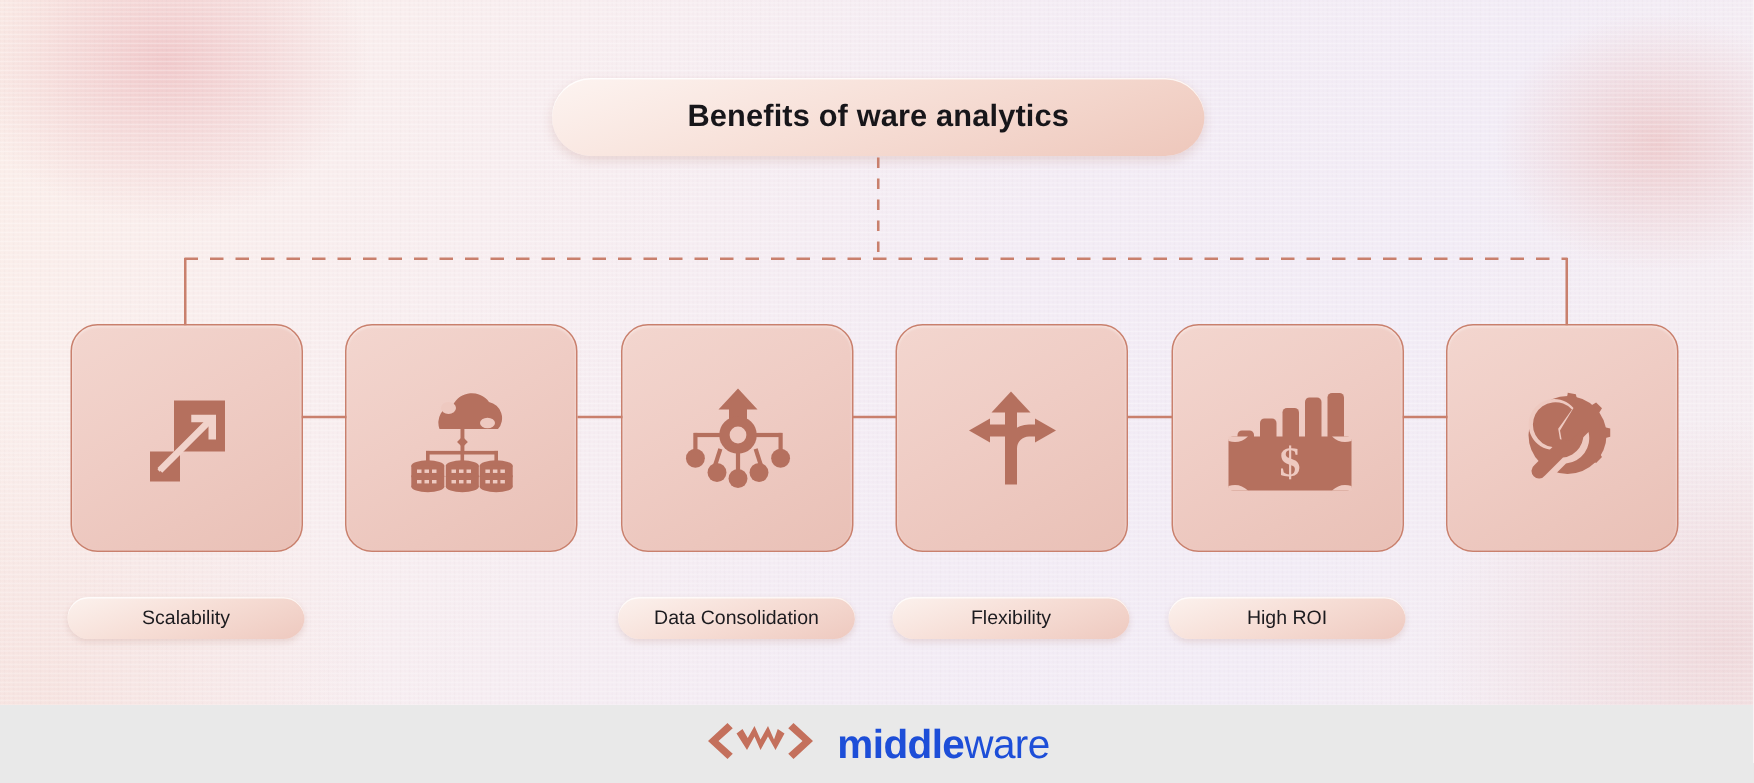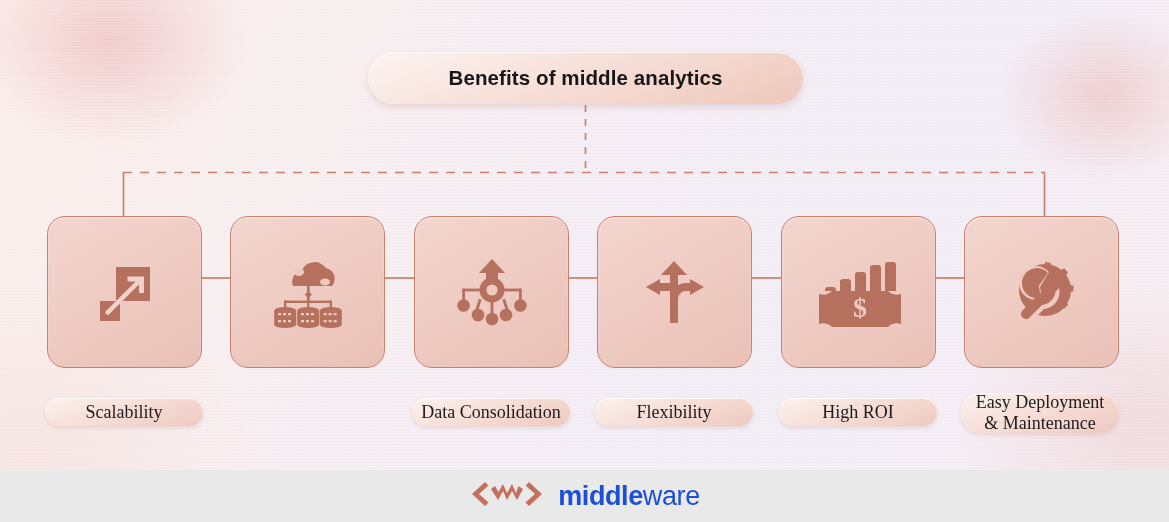--- a/index.html
+++ b/index.html
@@ -86,26 +86,25 @@
   
   .label-pill {
     position: absolute;
     height: 28px;
     border-radius: 14px;
     background: linear-gradient(160deg, #fcf2ee 0%, #f6ddd5 50%, #eec9bf 100%);
     box-shadow: 0 2px 4px rgba(176,120,105,0.20), inset 0 1px 0 rgba(255,255,255,0.75);
     display: flex;
     align-items: center;
     justify-content: center;
-    font-size: 18px;
+    font-size: 13px;
     color: #1c1b1f;
     text-align: center;
     line-height: 1.25;
     white-space: nowrap;
-    font-family: Liberation Serif, serif;
   }
   .label-pill.two-line {
     height: 40px;
     border-radius: 20px;
     white-space: normal;
     flex-direction: column;
     line-height: 1.18;
   }
 
   
@@ -130,21 +129,21 @@
   #footer .brand .part-b { color: #1d4ed8; font-weight: normal; }
 </style>
 </head>
 <body>
 
 <div id="stage">
 
   <div id="canvas"></div>
 
   <div id="title-pill">
-    <span class="title-text">Benefits of middle analytics</span>
+    <span class="title-text">Benefits of ware analytics</span>
   </div>
 
   <svg id="connectors" viewBox="0 0 1169 470">
 
     <line x1="585.5" y1="105" x2="585.5" y2="172" stroke="#c9806d" stroke-width="1.7" stroke-dasharray="7 7"></line>
 
     <line x1="123" y1="172.5" x2="1045" y2="172.5" stroke="#c9806d" stroke-width="1.7" stroke-dasharray="9 8"></line>
 
     <line x1="123.5" y1="172" x2="123.5" y2="217" stroke="#c9806d" stroke-width="1.7"></line>
 
@@ -334,24 +333,20 @@
   </div>
 
   <div class="label-pill" style="left:412px; top:398px; width:158px;">
     <span>Data Consolidation</span>
   </div>
 
   <div class="label-pill" style="left:779px; top:398px; width:158px;justify-content:center;">
     <span>High ROI</span>
   </div>
 
-  <div class="label-pill two-line" style="left:961px; top:393px; width:158px;">
-    <span>Easy Deployment</span>
-    <span>&amp; Maintenance</span>
-  </div>
 
   <div id="footer">
     <span>
       <svg width="76" height="30" viewBox="0 0 76 30">
         <path d="M16 3 L3 15 L16 27 L19.5 23.5 L10 15 L19.5 6.5 Z" fill="#c4705c"></path>
         <path d="M60 3 L73 15 L60 27 L56.5 23.5 L66 15 L56.5 6.5 Z" fill="#c4705c"></path>
         <path d="M22 10 L29 21 L34 12 L38 21 L43 12 L48 21 L54 10 L49.5 7 L47 14 L43 5 L38 14 L34 5 L29.5 13 L26 7 Z" fill="#c4705c"></path>
       </svg>
     </span>
     <span class="brand">

